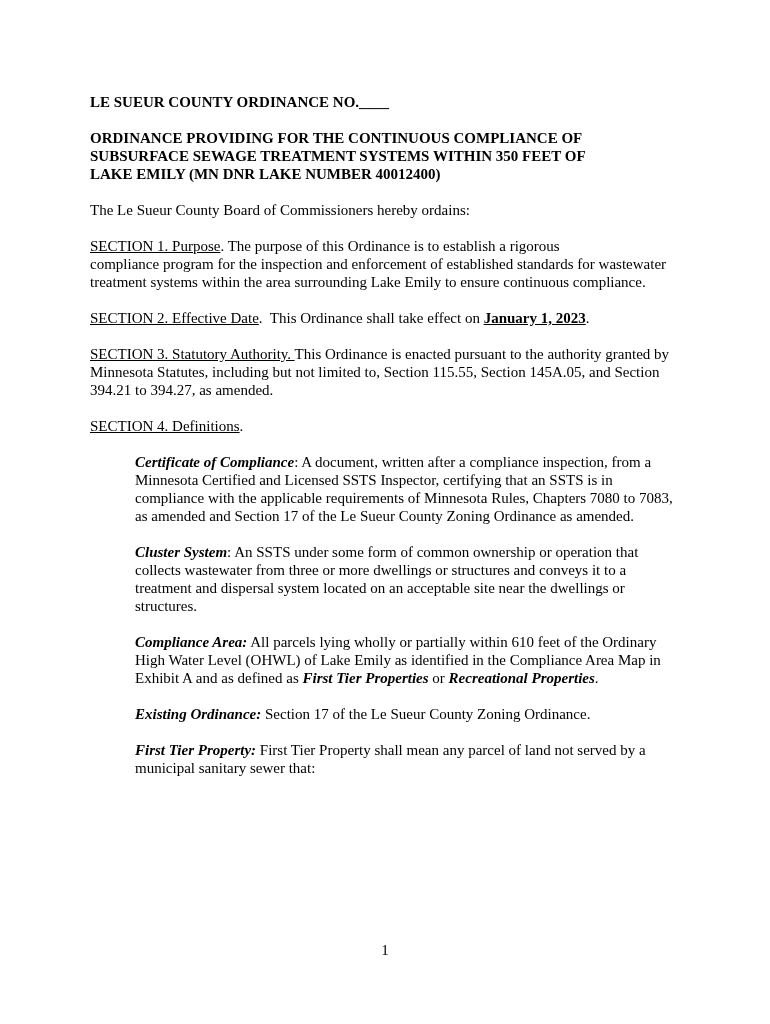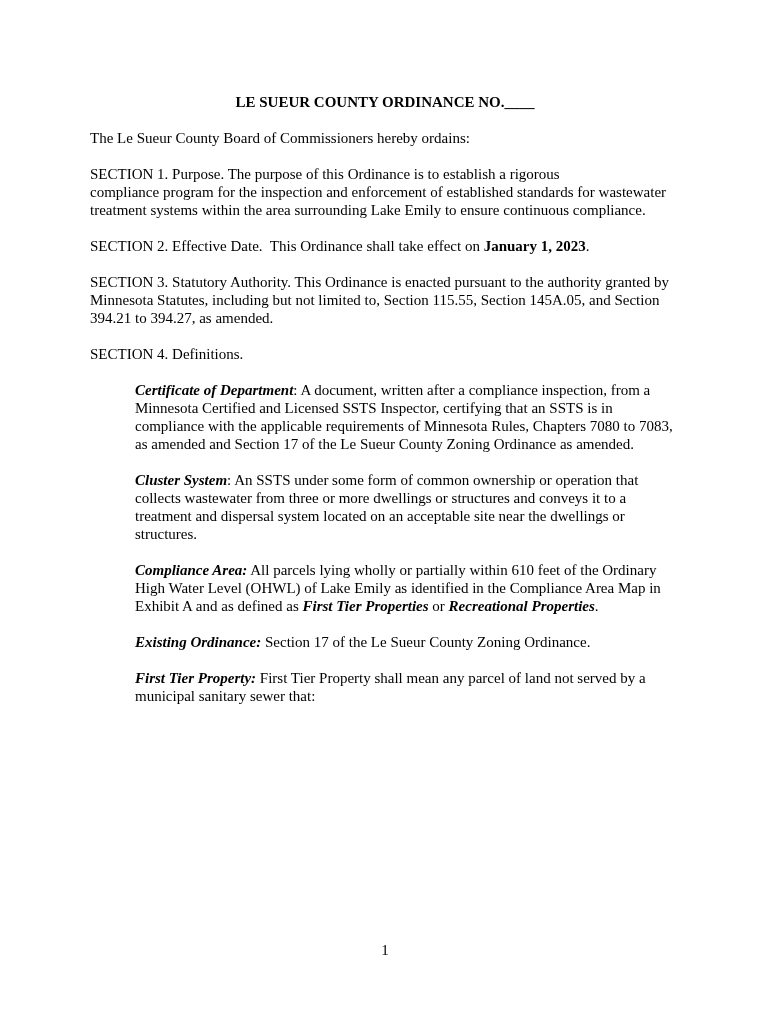--- a/index.html
+++ b/index.html
@@ -20,63 +20,66 @@
   }
   .content {
     padding: 93px 60px 0 90px;
   }
   .para {
     margin: 18px 0 0 0;
     white-space: pre-wrap;
   }
   .para.title,
   .para.heading {
-    text-align: center;
+    text-align: left;
     font-weight: bold;
     margin-right: 30px; 
   }
   .para.title {
     margin-top: 0;
   }
   .heading + .body {
   }
   .para.def {
     padding-left: 45px;
   }
   .b { font-weight: bold; }
   .i { font-style: italic; }
-  .u { }
+  .u { text-decoration: underline; }
   .footer {
     position: absolute;
     left: 0;
     right: 0;
     top: 941px;
     text-align: center;
     font-family: "Liberation Serif", serif;
     font-size: 15px;
     line-height: 18px;
     color: #000000;
   }
 </style>
 </head>
 <body>
 
 <div class="page">
   <div class="content">
       <p class="para title"><span class="b">LE SUEUR COUNTY ORDINANCE NO.</span><span class="b">____</span></p>
+      <p class="para heading"><span class="b">ORDINANCE PROVIDING FOR THE CONTINUOUS COMPLIANCE OF
+SUBSURFACE SEWAGE TREATMENT SYSTEMS WITHIN 350 FEET OF
+LAKE EMILY (MN DNR LAKE NUMBER 40012400)</span></p>
       <p class="para body"><span>The Le Sueur County Board of Commissioners hereby ordains:</span></p>
       <p class="para body"><span class="u">SECTION 1. Purpose</span><span>. The purpose of this Ordinance is to establish a rigorous
 compliance program for the inspection and enforcement of established standards for wastewater
 treatment systems within the area surrounding Lake Emily to ensure continuous compliance.</span></p>
       <p class="para body"><span class="u">SECTION 2. Effective Date</span><span>.  This Ordinance shall take effect on </span><span class="b u">January 1, 2023</span><span>.</span></p>
       <p class="para body"><span class="u">SECTION 3. Statutory Authority. </span><span>This Ordinance is enacted pursuant to the authority granted by
 Minnesota Statutes, including but not limited to, Section 115.55, Section 145A.05, and Section
 394.21 to 394.27, as amended.</span></p>
       <p class="para body"><span class="u">SECTION 4. Definitions</span><span>.</span></p>
-      <p class="para def"><span class="b i">Certificate of Department</span><span>: A document, written after a compliance inspection, from a
+      <p class="para def"><span class="b i">Certificate of Compliance</span><span>: A document, written after a compliance inspection, from a
 Minnesota Certified and Licensed SSTS Inspector, certifying that an SSTS is in
 compliance with the applicable requirements of Minnesota Rules, Chapters 7080 to 7083,
 as amended and Section 17 of the Le Sueur County Zoning Ordinance as amended.</span></p>
       <p class="para def"><span class="b i">Cluster System</span><span>: An SSTS under some form of common ownership or operation that
 collects wastewater from three or more dwellings or structures and conveys it to a
 treatment and dispersal system located on an acceptable site near the dwellings or
 structures.</span></p>
       <p class="para def"><span class="b i">Compliance Area:</span><span> All parcels lying wholly or partially within 610 feet of the Ordinary
 High Water Level (OHWL) of Lake Emily as identified in the Compliance Area Map in
 Exhibit A and as defined as </span><span class="b i">First Tier Properties</span><span> or </span><span class="b i">Recreational Properties</span><span>.</span></p>

